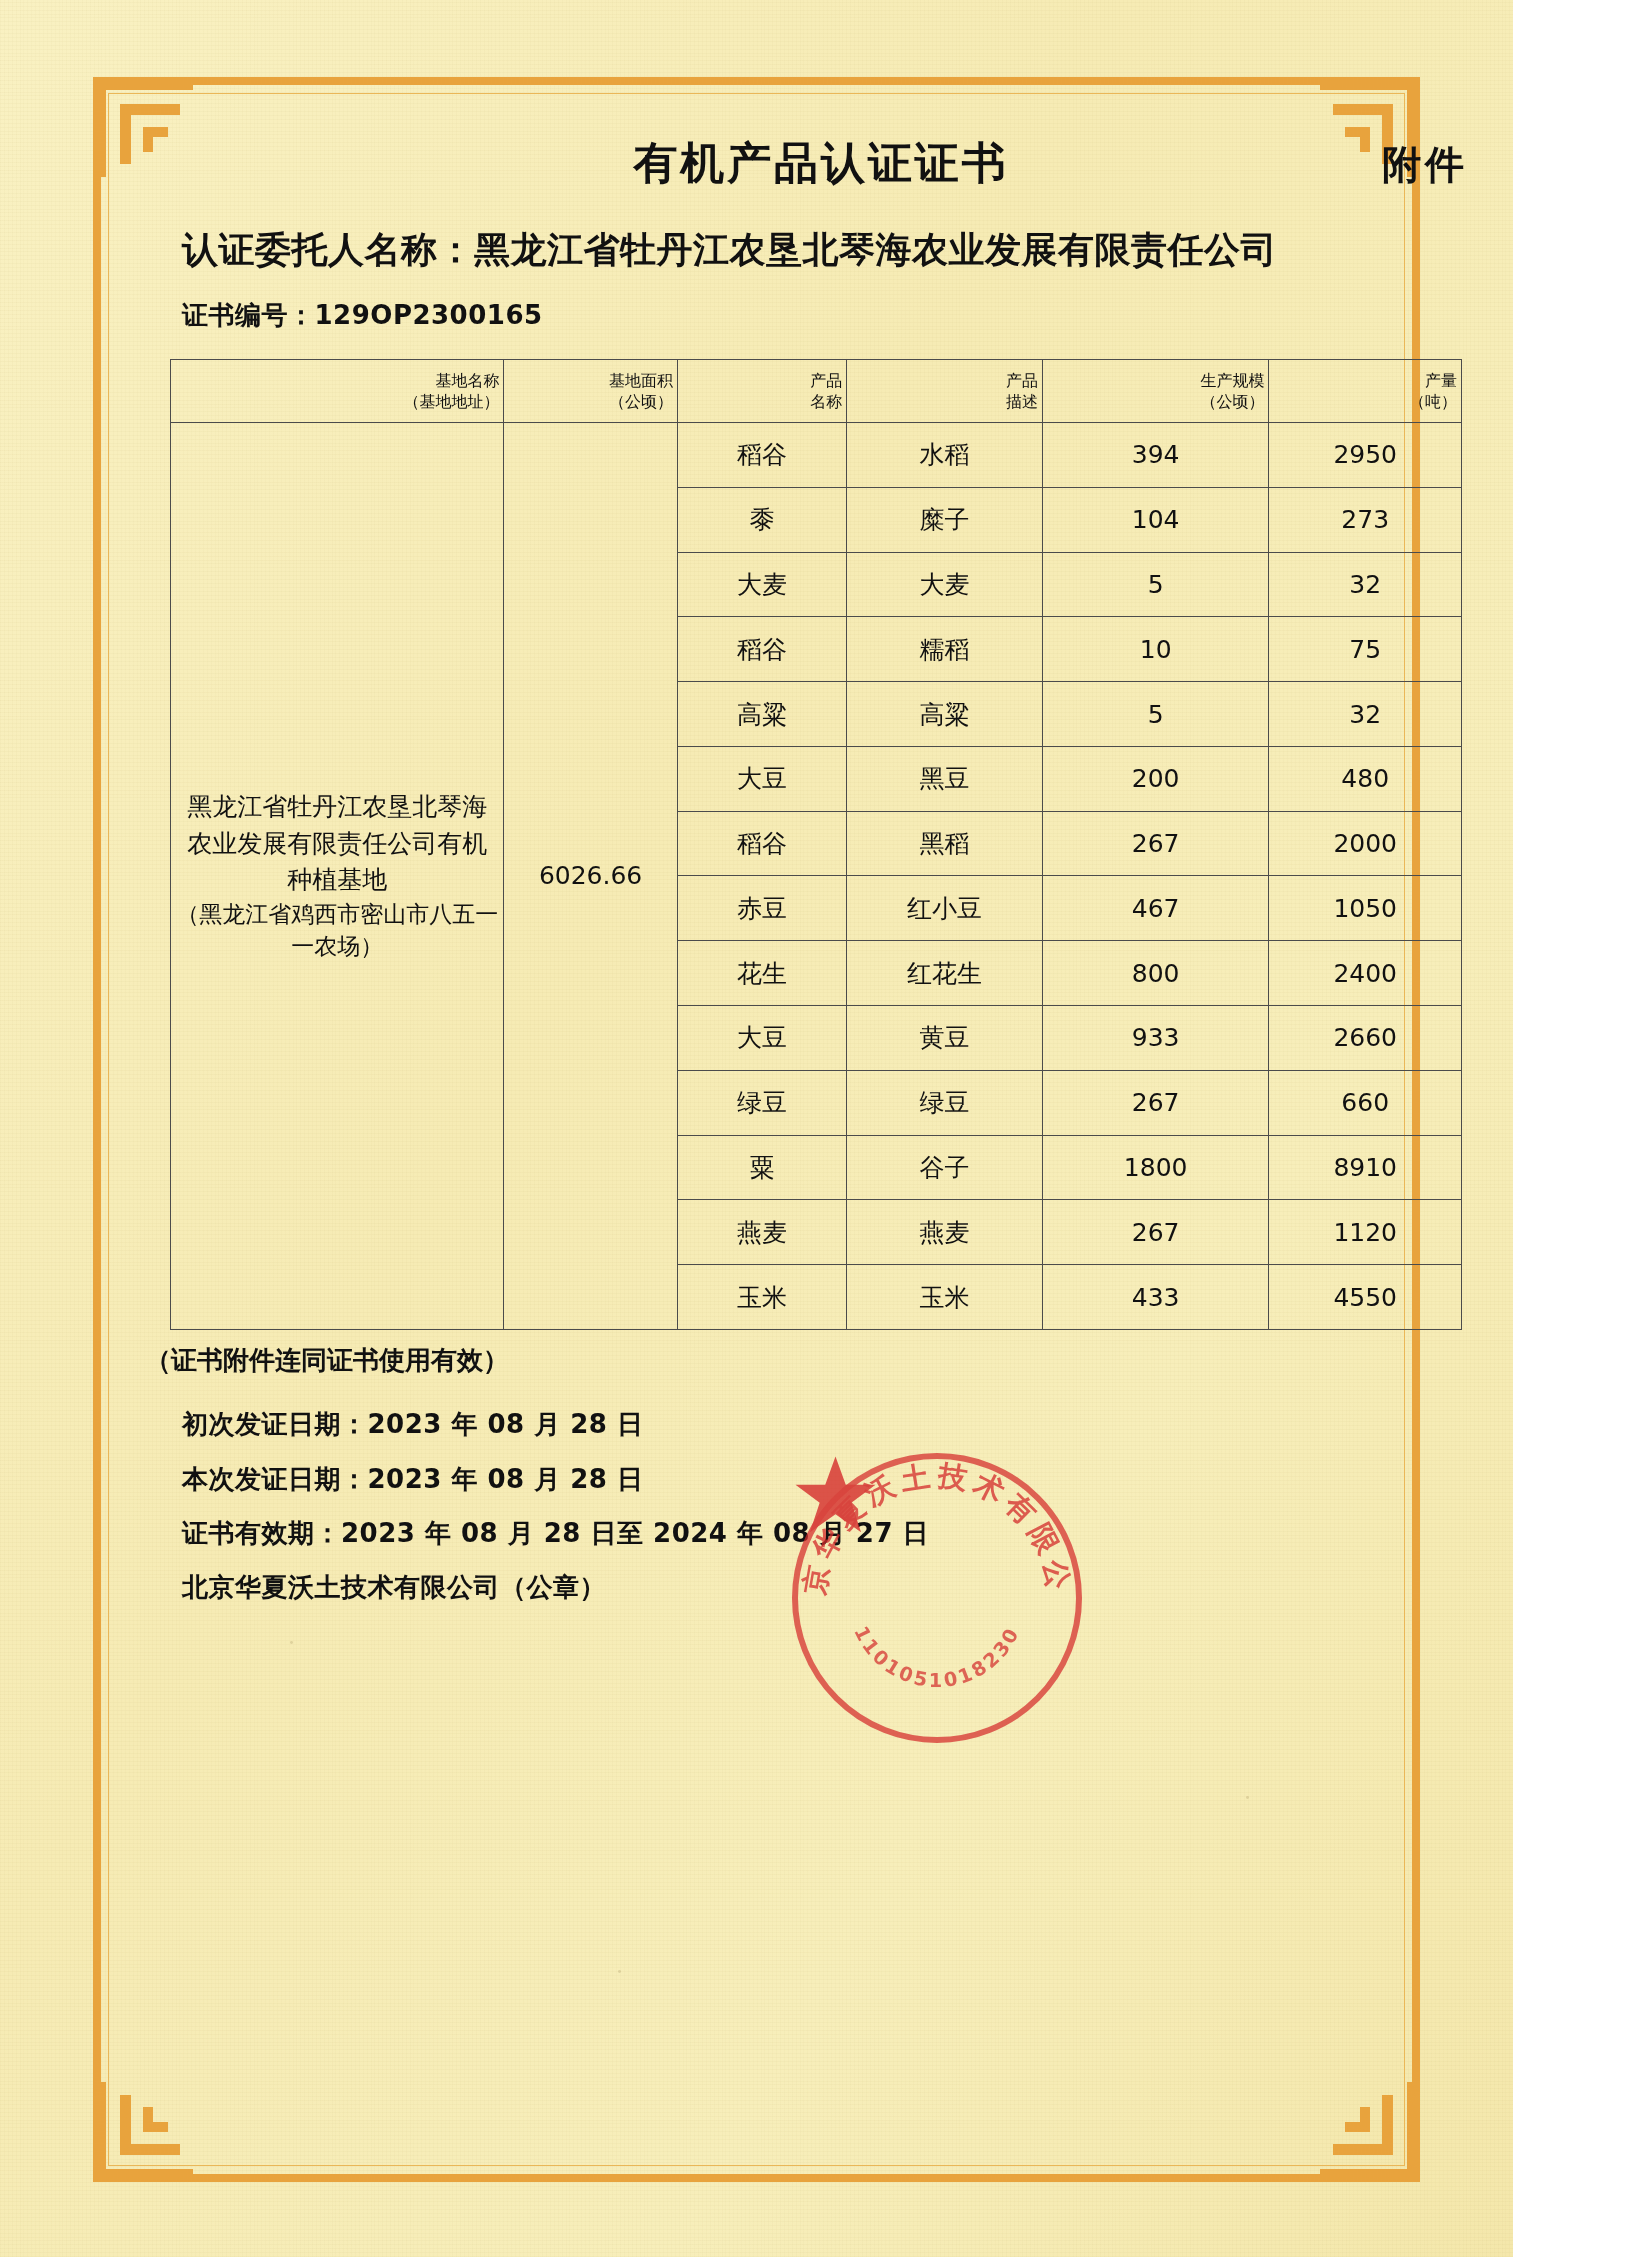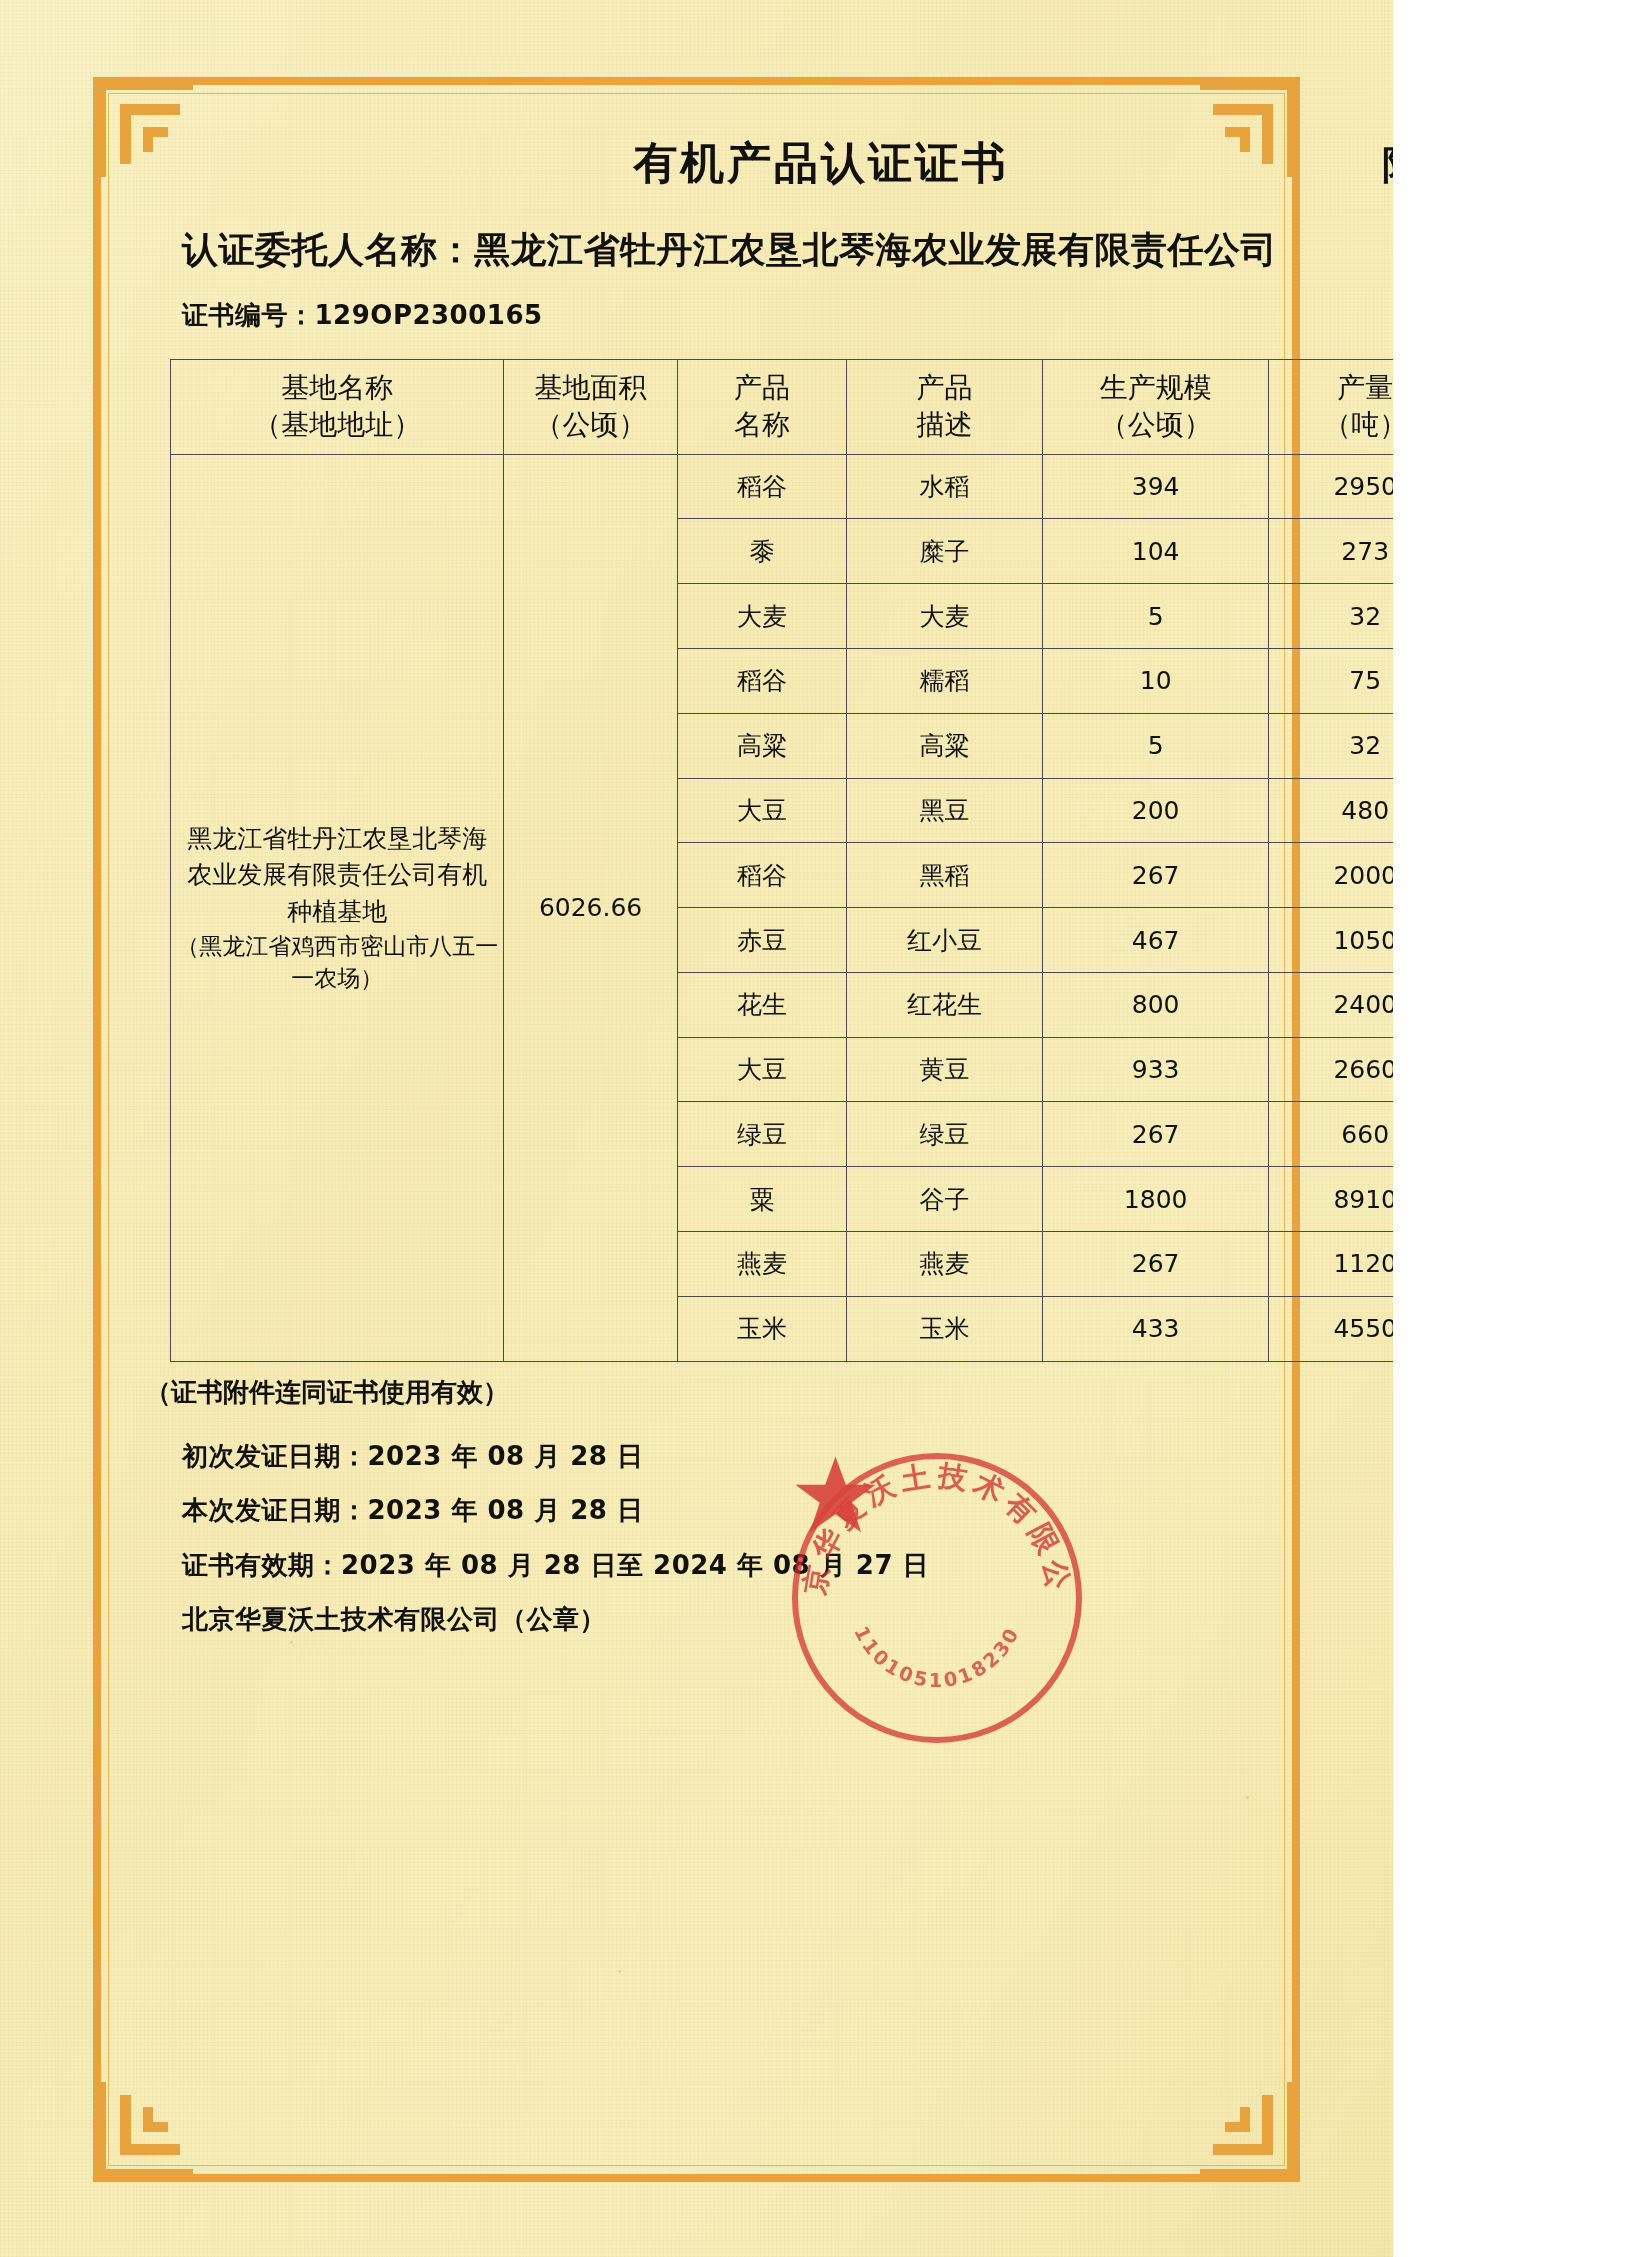--- a/index.html
+++ b/index.html
@@ -10,21 +10,21 @@
   body {
     width: 1641px;
     height: 2257px;
     font-family: "Liberation Serif", serif;
     overflow: hidden;
   }
 
   
   #page {
     position: relative;
-    width: 1393px;
+    width: 1513px;
     height: 2257px;
     background: #f7edb9;
     background-image:
       repeating-linear-gradient(0deg, rgba(180,160,90,0.055) 0px, rgba(180,160,90,0.055) 1px, rgba(255,255,255,0) 1px, rgba(255,255,255,0) 3.9px),
       repeating-linear-gradient(90deg, rgba(180,160,90,0.045) 0px, rgba(180,160,90,0.045) 1px, rgba(255,255,255,0) 1px, rgba(255,255,255,0) 3.9px),
       linear-gradient(120deg, #f9f1c2 0%, #f6ebb4 40%, #f7eeba 70%, #f4e7ab 100%);
     box-sizing: border-box;
     overflow: hidden;
   }
 
@@ -130,24 +130,25 @@
     background: transparent;
   }
   table.cert th, table.cert td {
     border: 1.5px solid #4b4b4b;
     text-align: center;
     vertical-align: middle;
     color: #111;
     font-family: "DejaVu Sans", "Liberation Sans", sans-serif;
   }
   table.cert th {
-    font-size: 28px;
+    font-size: 16px;
     font-weight: normal;
     padding: 9.7px 3.9px;
     line-height: 1.32;
+    text-align: right;
   }
   table.cert td {
     font-size: 25px;
     height: 60px;
     padding: 1.9px 3.9px;
   }
   td.base-cell {
     font-size: 27px;
     line-height: 1.45;
     padding: 7.7px 13.5px;

